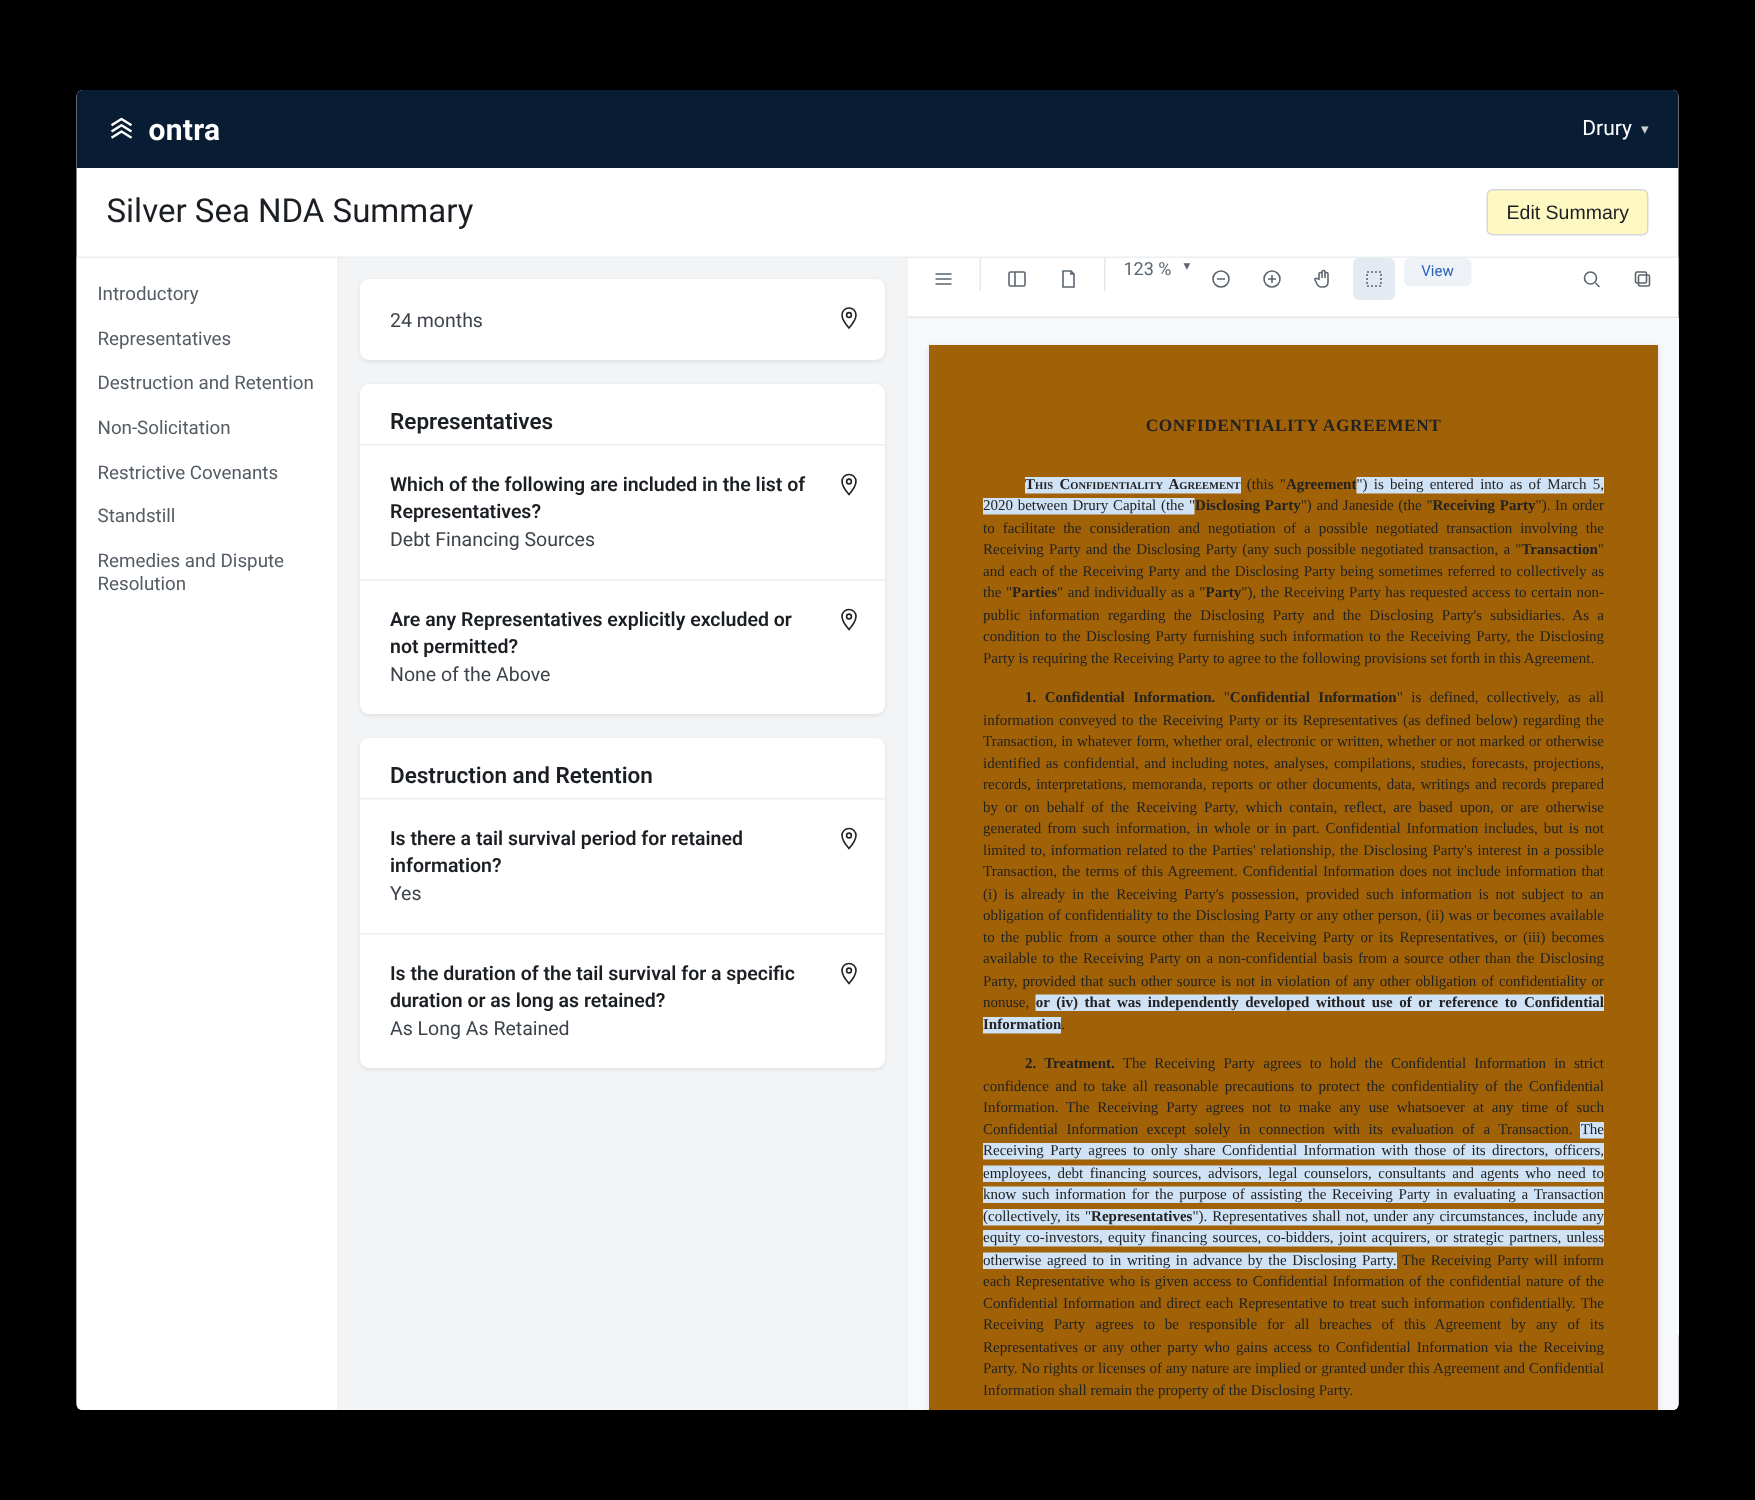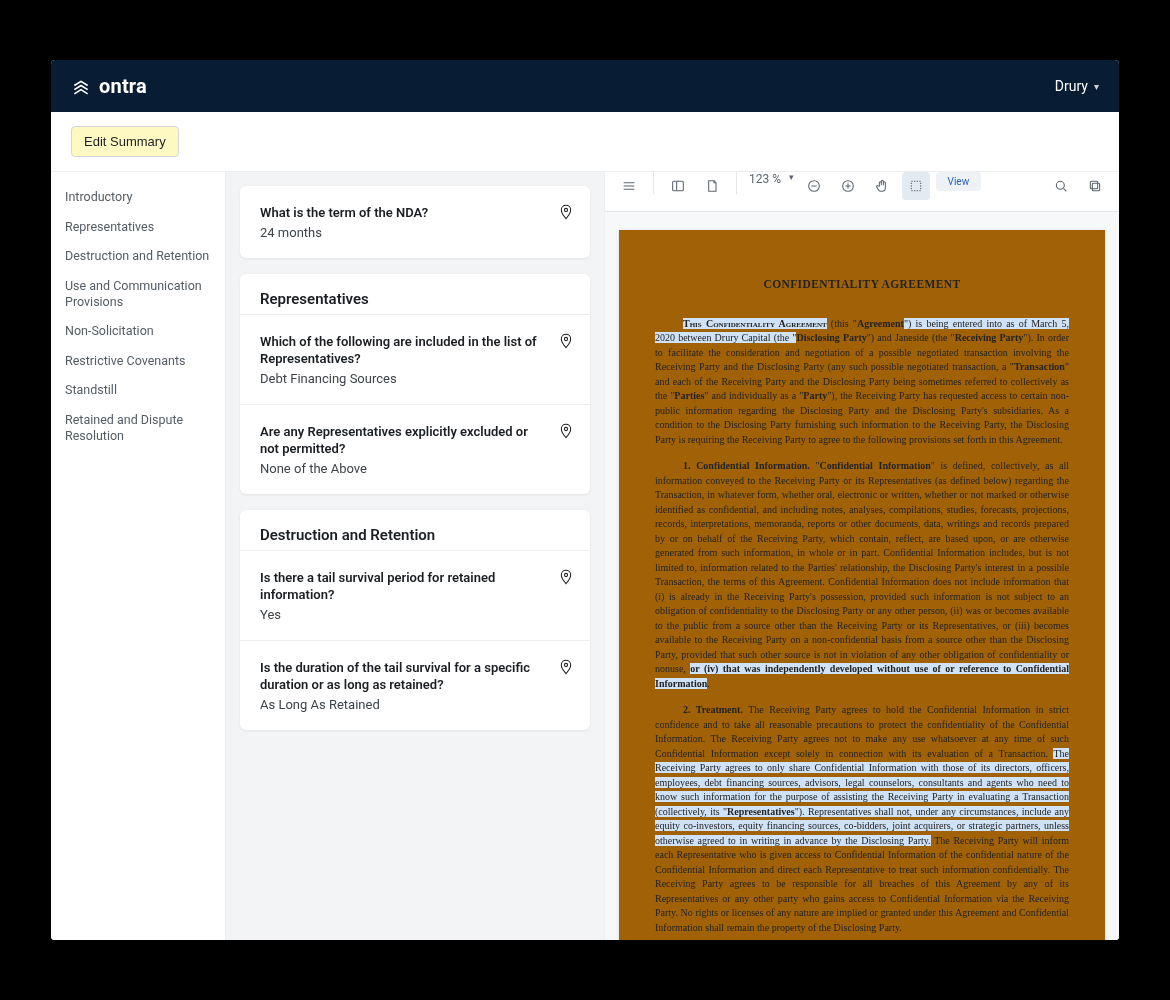--- a/index.html
+++ b/index.html
@@ -1,19 +1,19 @@
 <!DOCTYPE html>
 <html><head>
 <meta charset="utf-8">
 <style>
   * { box-sizing: border-box; margin: 0; padding: 0; }
   body { background: #000; font-family: -apple-system, BlinkMacSystemFont, "Segoe UI", Roboto, Arial, sans-serif; display: flex; align-items: center; justify-content: center; height: 1000px; width: 1170px; }
   .frame { width: 1068px; height: 880px; background: #fff; border-radius: 4px; overflow: hidden; box-shadow: 0 8px 28px rgba(0,0,0,.5); display: flex; flex-direction: column; }
   .topbar { background: #081c33; color: #fff; display: flex; align-items: center; justify-content: space-between; padding: 0 20px; height: 52px; }
-  .brand { display: flex; align-items: flex-end; gap: 8px; font-weight: 700; font-size: 20px; letter-spacing: .2px; }
+  .brand { display: flex; align-items: center; gap: 8px; font-weight: 700; font-size: 20px; letter-spacing: .2px; }
   .brand-icon svg { width: 20px; height: 20px; display: block; }
   .menu { font-size: 14px; display: flex; align-items: center; gap: 6px; cursor: pointer; }
   .menu .caret { font-size: 10px; opacity: .8; }
   .titlebar { display: flex; align-items: center; justify-content: space-between; padding: 14px 20px; border-bottom: 1px solid #eceef0; }
   .page-title { font-size: 22px; font-weight: 400; color: #1b1f23; }
   .edit-btn { border: 1px solid #d3d7dc; border-radius: 4px; background: #fef9c3; padding: 7px 12px; font-size: 13px; color: #1b1f23; cursor: pointer; }
   .main { flex: 1; display: flex; overflow: hidden; background: #f2f4f6; }
   .sidebar { width: 175px; background: #fff; border-right: 1px solid #eceef0; padding: 10px 0; font-size: 12.5px; color: #555c64; }
   .side-item { padding: 7px 14px; line-height: 1.25; cursor: pointer; }
   .center { width: 378px; padding: 14px; overflow-y: auto; }
@@ -60,47 +60,46 @@
       </span>
       <span>ontra</span>
     </div>
     <div class="menu">
       <span>Drury</span>
       <span class="caret">▾</span>
     </div>
   </div>
 
   <div class="titlebar">
+    <div class="page-title">Silver Sea NDA Summary</div>
     <button class="edit-btn">Edit Summary</button>
   </div>
 
   <div class="main">
 
     <div class="sidebar">
       <div class="side-item">Introductory</div>
       <div class="side-item">Representatives</div>
       <div class="side-item">Destruction and Retention</div>
-      <div class="side-item">Use and Communication Provisions</div>
       <div class="side-item">Non-Solicitation</div>
       <div class="side-item">Restrictive Covenants</div>
       <div class="side-item">Standstill</div>
-      <div class="side-item">Retained and Dispute Resolution</div>
+      <div class="side-item">Remedies and Dispute Resolution</div>
     </div>
 
     <div class="center">
 
       <div class="card">
         <div class="qa no-heading-border">
           <span class="pin">
               <svg viewBox="0 0 24 24">
                 <path d="M12 2 C8 2 5 5 5 9 C5 14 12 22 12 22 C12 22 19 14 19 9 C19 5 16 2 12 2 Z" fill="none" stroke="#222" stroke-width="1.6"></path>
                 <circle cx="12" cy="9" r="2.4" fill="none" stroke="#222" stroke-width="1.6"></circle>
               </svg>
             </span>
-          <div class="q">What is the term of the NDA?</div>
           <div class="a">24 months</div>
         </div>
       </div>
 
       <div class="card">
         <div class="card-heading">Representatives</div>
         <div class="qa">
           <span class="pin">
               <svg viewBox="0 0 24 24">
                 <path d="M12 2 C8 2 5 5 5 9 C5 14 12 22 12 22 C12 22 19 14 19 9 C19 5 16 2 12 2 Z" fill="none" stroke="#222" stroke-width="1.6"></path>

